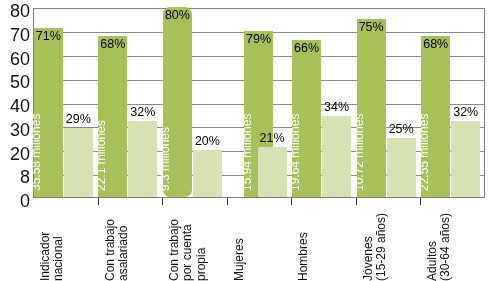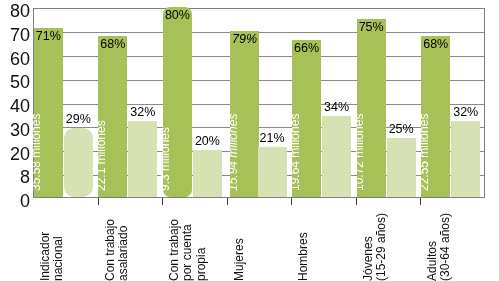--- a/index.html
+++ b/index.html
@@ -119,38 +119,38 @@
       <div class="gridline" style="top: 142px;"></div>
       <div class="gridline" style="top: 118.25px;"></div>
       <div class="gridline" style="top: 94.5px;"></div>
       <div class="gridline" style="top: 70.75px;"></div>
       <div class="gridline" style="top: 47px;"></div>
       <div class="gridline" style="top: 23.25px;"></div>
       <div class="bar bar-dark" style="left: -0.214286px; width: 29px; height: 168.625px; padding-left: 24px;">
         <span class="bar-value">71%</span>
         <span class="bar-inner-label">35.58 millones</span>
       </div>
-      <div class="bar bar-light" style="left: 29.7857px; width: 29px; height: 68.875px; border-radius: 10px;">
+      <div class="bar bar-light" style="left: 29.7857px; width: 29px; height: 68.875px;">
         <span class="bar-value">29%</span>
       </div>
       <div class="bar bar-dark" style="left: 64.3571px; width: 29px; height: 161.5px;">
         <span class="bar-value">68%</span>
         <span class="bar-inner-label">22.1 millones</span>
       </div>
       <div class="bar bar-light" style="left: 94.3571px; width: 29px; height: 76px;">
         <span class="bar-value">32%</span>
       </div>
       <div class="bar bar-dark" style="left: 128.929px; width: 29px; height: 190px; border-radius: 7px;">
         <span class="bar-value">80%</span>
         <span class="bar-inner-label">9.3 millones</span>
       </div>
       <div class="bar bar-light" style="left: 158.929px; width: 29px; height: 47.5px;">
         <span class="bar-value">20%</span>
       </div>
-      <div class="bar bar-dark" style="left: 196px; width: 29px; height: 166px; font-style: italic;">
+      <div class="bar bar-dark" style="left: 210px; width: 29px; height: 166px;">
         <span class="bar-value">79%</span>
         <span class="bar-inner-label">15.94 millones</span>
       </div>
       <div class="bar bar-light" style="left: 223.5px; width: 29px; height: 49.875px;">
         <span class="bar-value">21%</span>
       </div>
       <div class="bar bar-dark" style="left: 258.071px; width: 29px; height: 156.75px;">
         <span class="bar-value">66%</span>
         <span class="bar-inner-label">19.64 millones</span>
       </div>

